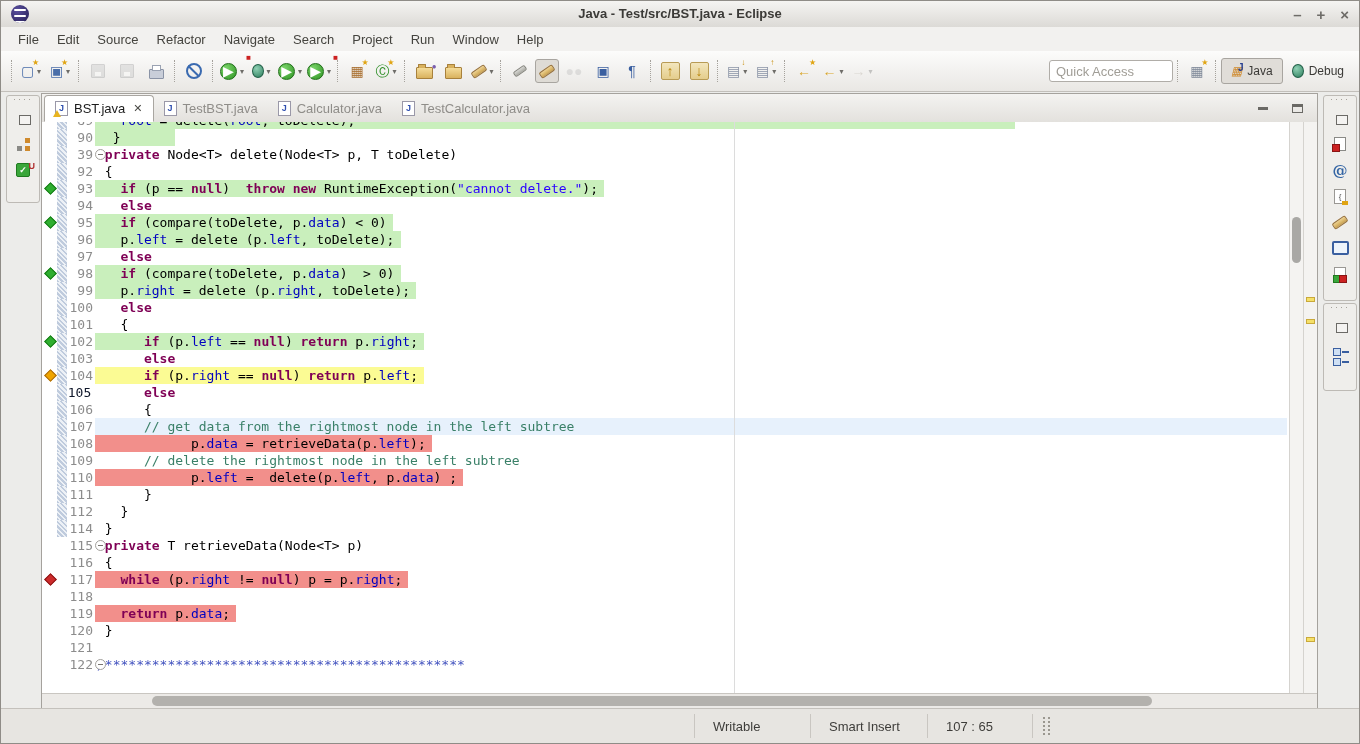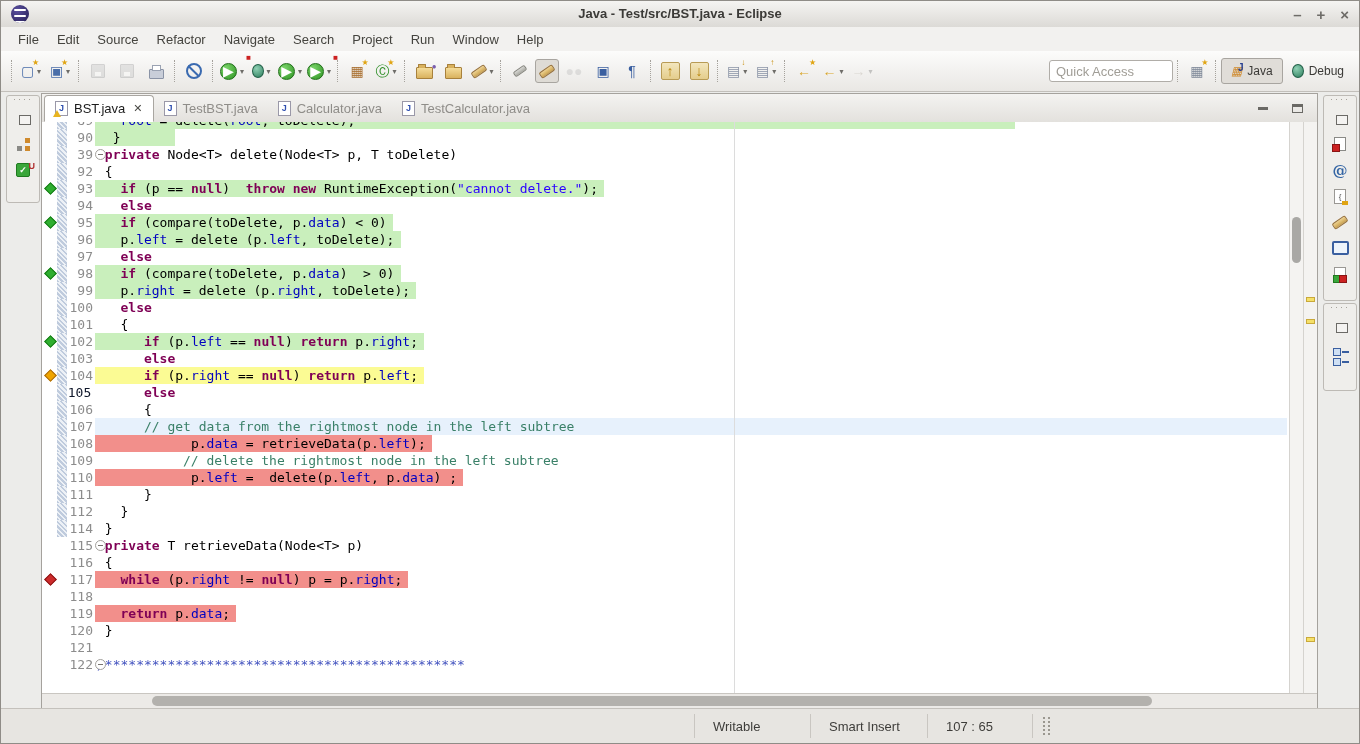--- a/index.html
+++ b/index.html
@@ -399,21 +399,21 @@
           <div class="row"><span class="df"></span><span class="num" style="color: rgb(140, 140, 140);">99</span><span class="hl" style="width: 321px; background: rgb(201, 239, 188);"></span><span class="txt">   <span style="color: rgb(0, 0, 0);">p.</span><span style="color: rgb(0, 0, 192);">right</span><span style="color: rgb(0, 0, 0);"> = delete (p.</span><span style="color: rgb(0, 0, 192);">right</span><span style="color: rgb(0, 0, 0);">, toDelete);</span></span></div>
           <div class="row"><span class="df"></span><span class="num" style="color: rgb(140, 140, 140);">100</span><span class="txt">   <span style="color: rgb(127, 0, 85); font-weight: bold;">else</span></span></div>
           <div class="row"><span class="df"></span><span class="num" style="color: rgb(140, 140, 140);">101</span><span class="txt">   <span style="color: rgb(0, 0, 0);">{</span></span></div>
           <div class="row"><span class="mk" style="background: rgb(47, 174, 47); border: 1px solid rgb(21, 122, 21);"></span><span class="df"></span><span class="num" style="color: rgb(140, 140, 140);">102</span><span class="hl" style="width: 329px; background: rgb(201, 239, 188);"></span><span class="txt">      <span style="color: rgb(127, 0, 85); font-weight: bold;">if</span><span style="color: rgb(0, 0, 0);"> (p.</span><span style="color: rgb(0, 0, 192);">left</span><span style="color: rgb(0, 0, 0);"> == </span><span style="color: rgb(127, 0, 85); font-weight: bold;">null</span><span style="color: rgb(0, 0, 0);">) </span><span style="color: rgb(127, 0, 85); font-weight: bold;">return</span><span style="color: rgb(0, 0, 0);"> p.</span><span style="color: rgb(0, 0, 192);">right</span><span style="color: rgb(0, 0, 0);">;</span></span></div>
           <div class="row"><span class="df"></span><span class="num" style="color: rgb(140, 140, 140);">103</span><span class="txt">      <span style="color: rgb(127, 0, 85); font-weight: bold;">else</span></span></div>
           <div class="row"><span class="mk" style="background: rgb(240, 165, 0); border: 1px solid rgb(168, 106, 16);"></span><span class="df"></span><span class="num" style="color: rgb(140, 140, 140);">104</span><span class="hl" style="width: 329px; background: rgb(251, 251, 148);"></span><span class="txt">      <span style="color: rgb(127, 0, 85); font-weight: bold;">if</span><span style="color: rgb(0, 0, 0);"> (p.</span><span style="color: rgb(0, 0, 192);">right</span><span style="color: rgb(0, 0, 0);"> == </span><span style="color: rgb(127, 0, 85); font-weight: bold;">null</span><span style="color: rgb(0, 0, 0);">) </span><span style="color: rgb(127, 0, 85); font-weight: bold;">return</span><span style="color: rgb(0, 0, 0);"> p.</span><span style="color: rgb(0, 0, 192);">left</span><span style="color: rgb(0, 0, 0);">;</span></span></div>
           <div class="row"><span class="df"></span><span class="num" style="color: #0f172a; text-align: center;">105</span><span class="txt">      <span style="color: rgb(127, 0, 85); font-weight: bold;">else</span></span></div>
           <div class="row"><span class="df"></span><span class="num" style="color: rgb(140, 140, 140);">106</span><span class="txt">      <span style="color: rgb(0, 0, 0);">{</span></span></div>
           <div class="row"><span class="df"></span><span class="num" style="color: rgb(140, 140, 140);">107</span><span class="hl" style="right: 30px; background: rgb(231, 241, 252);"></span><span class="txt">      <span style="color: rgb(58, 128, 104); margin-top: 48px;">// get data from the rightmost node in the left subtree</span></span></div>
           <div class="row"><span class="df"></span><span class="num" style="color: rgb(140, 140, 140);">108</span><span class="hl" style="width: 337px; background: rgb(242, 143, 139);"></span><span class="txt">            <span style="color: rgb(0, 0, 0);">p.</span><span style="color: rgb(0, 0, 192);">data</span><span style="color: rgb(0, 0, 0);"> = retrieveData(p.</span><span style="color: rgb(0, 0, 192);">left</span><span style="color: rgb(0, 0, 0);">);</span></span></div>
-          <div class="row"><span class="df"></span><span class="num" style="color: rgb(140, 140, 140);">109</span><span class="txt">      <span style="color: rgb(58, 128, 104); margin-left: 39px;">// delete the rightmost node in the left subtree</span></span></div>
+          <div class="row"><span class="df"></span><span class="num" style="color: rgb(140, 140, 140);">109</span><span class="txt">      <span style="color: rgb(58, 128, 104);">// delete the rightmost node in the left subtree</span></span></div>
           <div class="row"><span class="df"></span><span class="num" style="color: rgb(140, 140, 140);">110</span><span class="hl" style="width: 368px; background: rgb(242, 143, 139);"></span><span class="txt">            <span style="color: rgb(0, 0, 0);">p.</span><span style="color: rgb(0, 0, 192);">left</span><span style="color: rgb(0, 0, 0);"> =  delete(p.</span><span style="color: rgb(0, 0, 192);">left</span><span style="color: rgb(0, 0, 0);">, p.</span><span style="color: rgb(0, 0, 192);">data</span><span style="color: rgb(0, 0, 0);">) ;</span></span></div>
           <div class="row"><span class="df"></span><span class="num" style="color: rgb(140, 140, 140);">111</span><span class="txt">      <span style="color: rgb(0, 0, 0);">}</span></span></div>
           <div class="row"><span class="df"></span><span class="num" style="color: rgb(140, 140, 140);">112</span><span class="txt">   <span style="color: rgb(0, 0, 0);">}</span></span></div>
           <div class="row"><span class="df"></span><span class="num" style="color: rgb(140, 140, 140);">114</span><span class="txt"> <span style="color: rgb(0, 0, 0);">}</span></span></div>
           <div class="row"><span class="num" style="color: rgb(140, 140, 140);">115</span><span class="fold"></span><span class="txt"> <span style="color: rgb(127, 0, 85); font-weight: bold;">private</span><span style="color: rgb(0, 0, 0);"> T retrieveData(Node&lt;T&gt; p)</span></span></div>
           <div class="row"><span class="num" style="color: rgb(140, 140, 140);">116</span><span class="txt"> <span style="color: rgb(0, 0, 0);">{</span></span></div>
           <div class="row"><span class="mk" style="background: rgb(204, 43, 43); border: 1px solid rgb(138, 21, 21);"></span><span class="num" style="color: rgb(140, 140, 140);">117</span><span class="hl" style="width: 313px; background: rgb(242, 143, 139);"></span><span class="txt">   <span style="color: rgb(127, 0, 85); font-weight: bold;">while</span><span style="color: rgb(0, 0, 0);"> (p.</span><span style="color: rgb(0, 0, 192);">right</span><span style="color: rgb(0, 0, 0);"> != </span><span style="color: rgb(127, 0, 85); font-weight: bold;">null</span><span style="color: rgb(0, 0, 0);">) p = p.</span><span style="color: rgb(0, 0, 192);">right</span><span style="color: rgb(0, 0, 0);">;</span></span></div>
           <div class="row"><span class="num" style="color: rgb(140, 140, 140);">118</span><span class="txt"></span></div>
           <div class="row"><span class="num" style="color: rgb(140, 140, 140);">119</span><span class="hl" style="width: 141px; background: rgb(242, 143, 139);"></span><span class="txt">   <span style="color: rgb(127, 0, 85); font-weight: bold;">return</span><span style="color: rgb(0, 0, 0);"> p.</span><span style="color: rgb(0, 0, 192);">data</span><span style="color: rgb(0, 0, 0);">;</span></span></div>
           <div class="row"><span class="num" style="color: rgb(140, 140, 140);">120</span><span class="txt"> <span style="color: rgb(0, 0, 0);">}</span></span></div>

